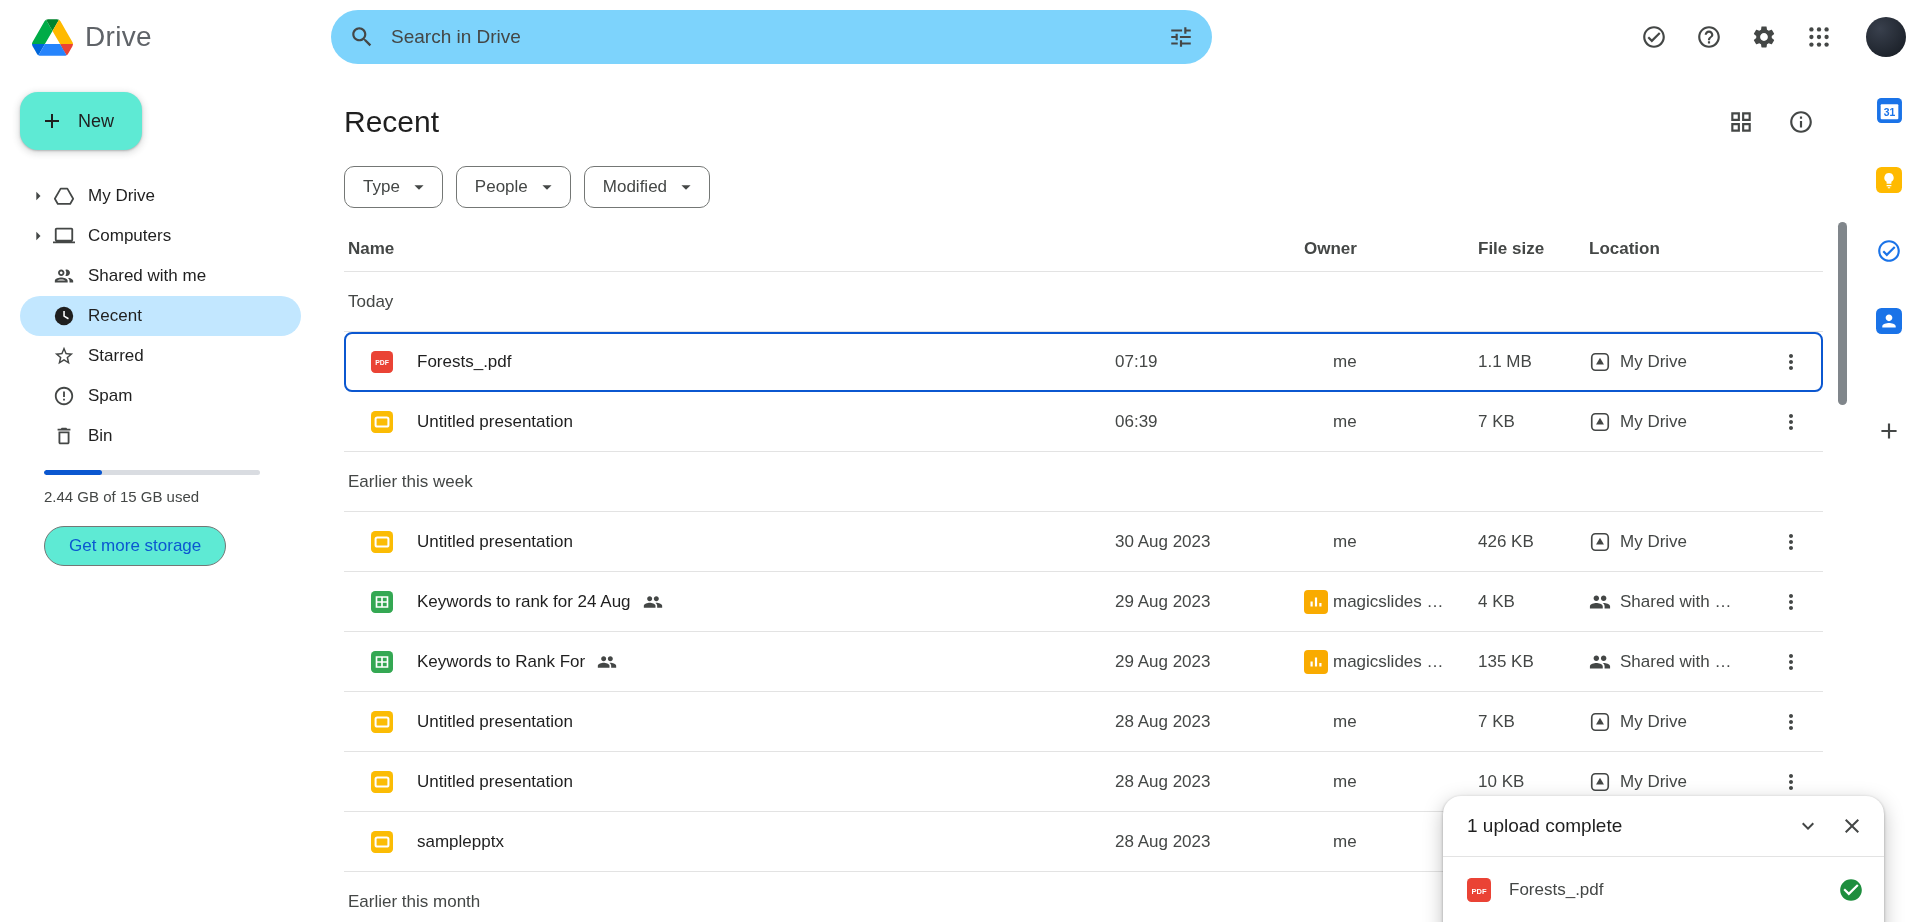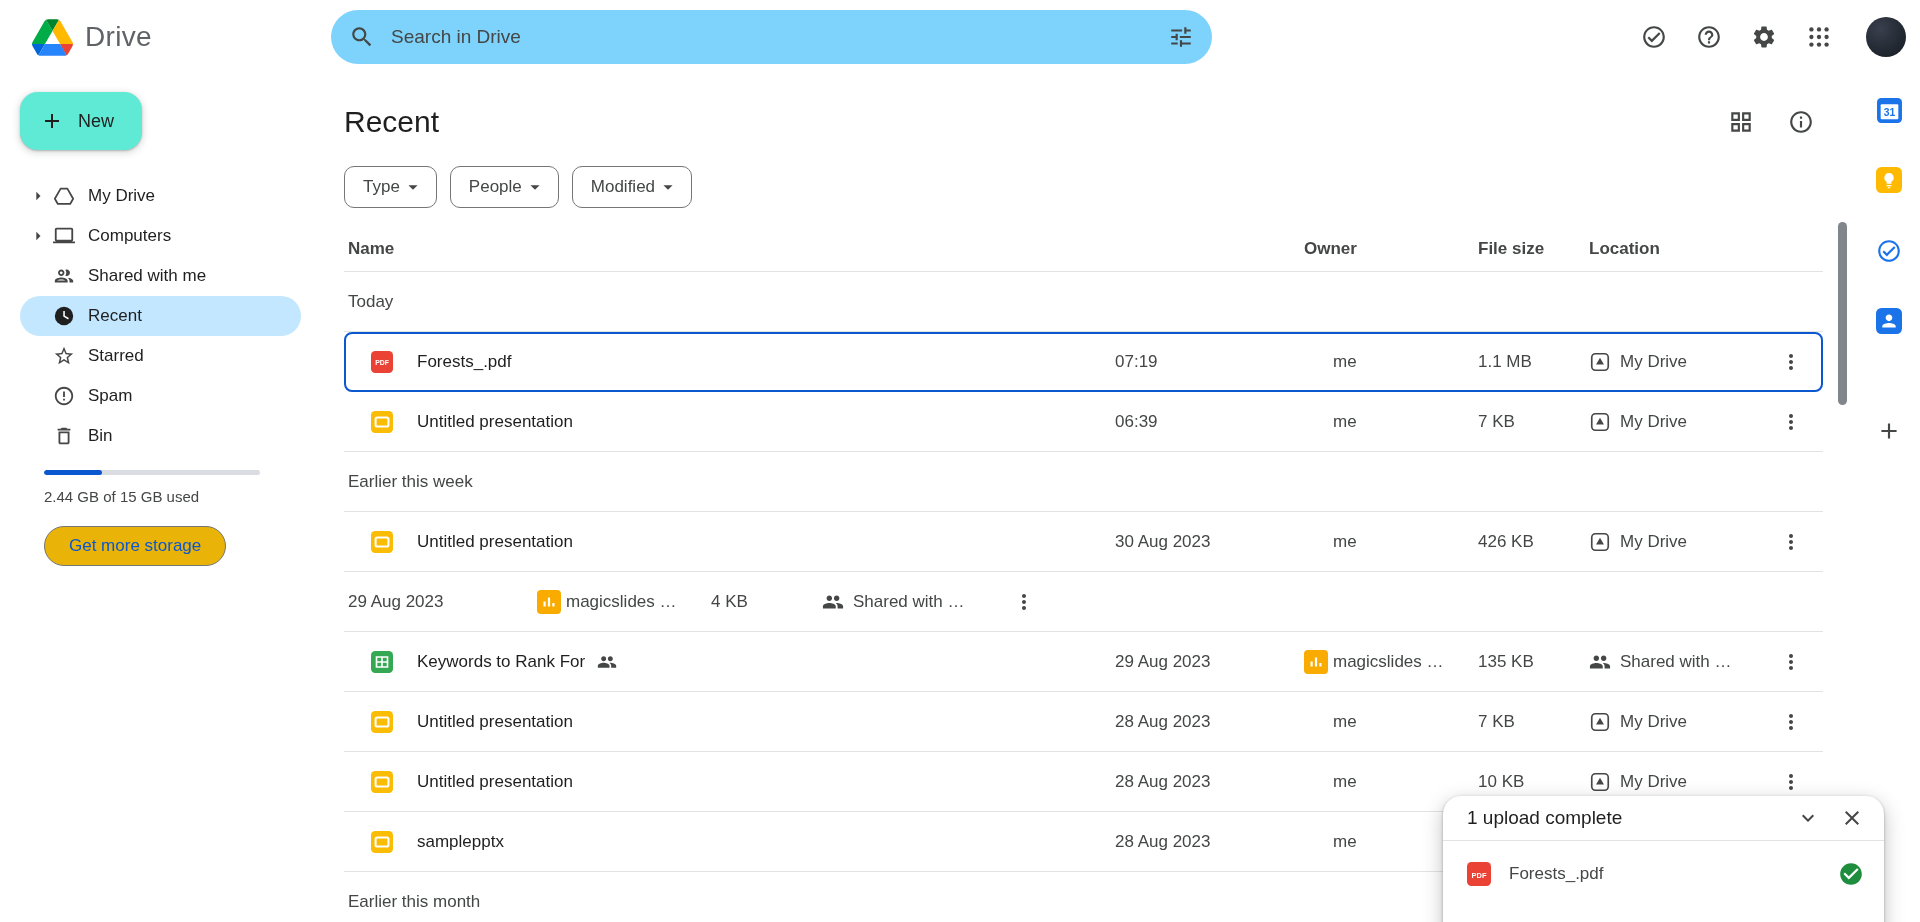--- a/index.html
+++ b/index.html
@@ -38,31 +38,31 @@
               border-radius:20px; padding-left:6px; font-size:17px; color:#1f1f1f; cursor:pointer; }
   .nav-item.active { background:#c2e7ff; }
   .arrow-slot { width:24px; display:flex; align-items:center; justify-content:center; color:#444746; flex:none; }
   .nicon { width:24px; height:24px; margin-left:2px; display:flex; align-items:center; justify-content:center; color:#444746; flex:none; }
   .nav-item.active .nicon { color:#1f1f1f; }
   .nlabel { margin-left:12px; white-space:nowrap; }
   .storage-bar { margin:14px 0 0 44px; width:216px; height:5px; border-radius:3px; background:#d9dce1; overflow:hidden; }
   .storage-fill { height:100%; background:#0b57d0; border-radius:3px; }
   .storage-text { margin:13px 0 0 44px; font-size:15px; color:#444746; }
   .get-more-btn { display:inline-flex; align-items:center; margin:21px 0 0 44px; height:40px; padding:0 24px;
-                  border:1px solid #747775; border-radius:20px; background:#eab308; color:#0b57d0;
+                  border:1px solid #747775; border-radius:20px; background:#5eead4; color:#0b57d0;
                   font-size:17px; font-weight:500;text-align:right; }
 
   
   .content { position:absolute; left:321px; top:74px; width:1529px; bottom:0; padding:0 27px 0 23px; overflow:hidden; }
   .content-header { display:flex; align-items:center; justify-content:space-between; margin-top:28px; height:40px; }
   .page-title { font-size:30px; font-weight:400; margin:0; color:#1f1f1f; }
   .view-actions { display:flex; gap:16px; }
   .view-actions .round-btn { width:44px; height:44px; }
   .chips { display:flex; gap:13px; margin-top:24px; }
-  .chip { display:inline-flex; align-items:center; gap:2px; height:42px; padding:0 12px 0 18px;
+  .chip { display:inline-flex; align-items:center; gap:8px; height:42px; padding:0 12px 0 18px;
           border:1px solid #747775; border-radius:10px; background:#fff; font-size:17px; color:#444746; }
   .table { margin-top:18px; }
   .thead, .trow, .srow { display:flex; align-items:center; padding:0 4px; border-bottom:1px solid #e3e3e3; }
   .thead { height:46px; font-size:17px; font-weight:700; color:#444746; }
   .srow  { height:60px; font-size:17px; font-weight:500; color:#444746; }
   .trow  { height:60px; cursor:pointer; }
   .trow.selected { outline:2px solid #0b57d0; outline-offset:-2px; border-radius:8px; }
   .c-name { flex:1; display:flex; align-items:center; min-width:0; }
   .trow .c-name { padding-left:23px; }
   .ficon { flex:none; margin-right:24px; display:flex; }
@@ -79,21 +79,21 @@
 
   
   .rightpanel { position:absolute; right:0; top:74px; bottom:0; width:62px; background:#fff; }
   .rp-btn { position:absolute; left:50%; transform:translateX(-50%); width:40px; height:40px;
             display:flex; align-items:center; justify-content:center; color:#444746; }
 
   
   .toast { position:absolute; left:1443px; top:796px; width:441px; height:170px; background:#fff;
            border-radius:18px; overflow:hidden; z-index:40;
            box-shadow:0 1px 3px rgba(0,0,0,.3), 0 6px 20px rgba(0,0,0,.25); }
-  .toast-header { height:45px; display:flex; align-items:center; padding:0 10px 0 24px; border-bottom:1px solid #e3e3e3; }
+  .toast-header { height:61px; display:flex; align-items:center; padding:0 10px 0 24px; border-bottom:1px solid #e3e3e3; }
   .toast-title { flex:1; font-size:19px; color:#1f1f1f; }
   .toast-header .round-btn { width:44px; height:44px; }
   .toast-file { height:66px; display:flex; align-items:center; padding:0 20px 0 24px; }
   .toast-fname { flex:1; margin-left:18px; font-size:17px; color:#444746; white-space:nowrap; overflow:hidden; text-overflow:ellipsis; }
   .toast-check { color:#1E8E3E; display:flex; }
 
   .scroll-thumb { position:absolute; left:1838px; top:222px; width:9px; height:183px; border-radius:5px;
                   background:#80868b; z-index:30; }
 </style>
 </head>
@@ -501,20 +501,33 @@
       <div class="c-menu">
           <button class="menu-btn">
             <svg class="ic" width="24" height="24">
               <use href="#i-more"></use>
             </svg>
           </button>
         </div>
     </div>
 
     <div class="trow">
+      <div class="c-name">
+        <span class="ficon">
+            <svg class="ic" width="22" height="22">
+              <use href="#i-sheets"></use>
+            </svg>
+          </span>
+        <span class="fname">Keywords to rank for 24 Aug</span>
+        <span class="mini-shared">
+            <svg class="ic" width="20" height="20">
+              <use href="#i-people2"></use>
+            </svg>
+          </span>
+      </div>
       <div class="c-mod">29 Aug 2023</div>
       <div class="c-owner">
         <span class="owner-slot">
             <svg class="ic" width="24" height="24">
               <use href="#i-msavatar"></use>
             </svg>
           </span>
         <span>magicslides …</span>
       </div>
       <div class="c-size">4 KB</div>

